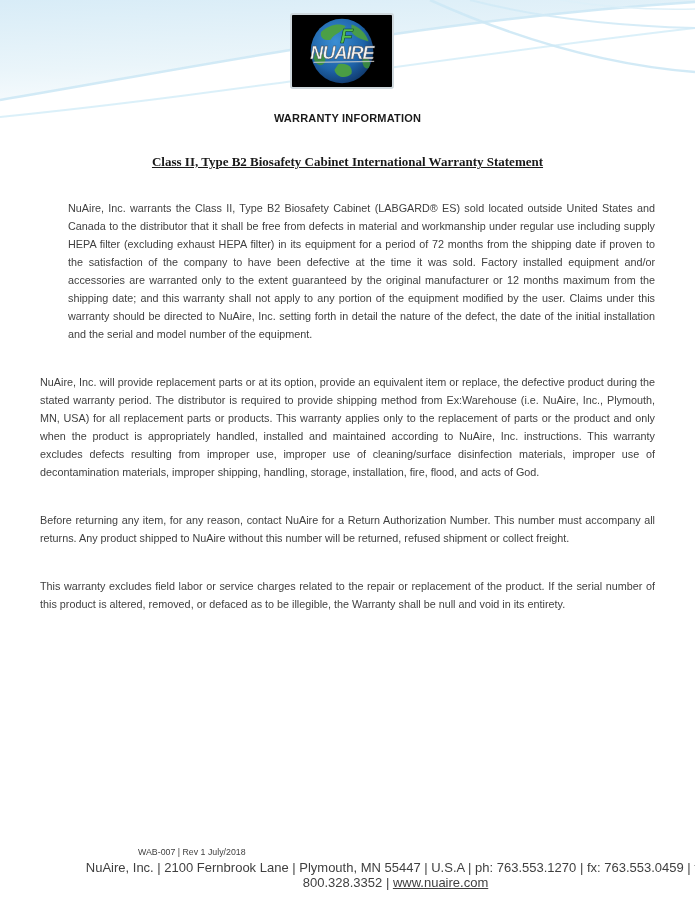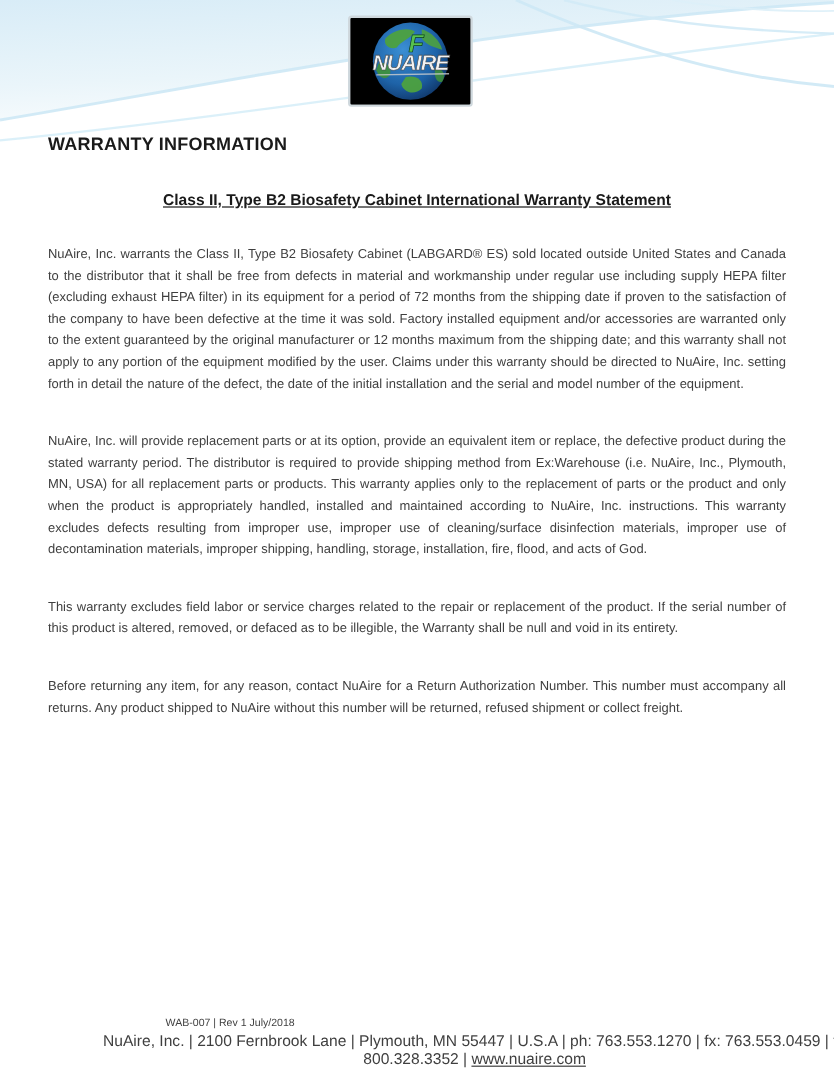--- a/index.html
+++ b/index.html
@@ -23,37 +23,39 @@
     border: 2px solid #cfd8dd;
     border-radius: 3px;
     box-sizing: border-box;
     overflow: hidden;
   }
   .logo-box svg { display: block; width: 100%; height: 100%; }
   .content {
     position: absolute; top: 112px; left: 40px; right: 40px;
   }
   .doc-heading {
-    font-size: 15px; font-weight: bold; color: #1a1a1a;
+    font-size: 11px; font-weight: bold; color: #1a1a1a;
     letter-spacing: 0.2px;
+    text-align: center;
   }
   .doc-title {
     margin-top: 30px;
     text-align: center;
     font-size: 13px; font-weight: bold; color: #1a1a1a;
     text-decoration: underline;
+    font-family: Liberation Serif, serif;
   }
   .para {
     margin-top: 30px;
     font-size: 10.8px;
     line-height: 18px;
     text-align: justify;
     color: #3f3f3f;
   }
-  .para.first { margin-top: 29px; }
+  .para.first { margin-top: 29px; margin-left: 28px; }
   .footer {
     position: absolute; left: 0; top: 845px; width: 695px;
     font-size: 8.8px; color: #3f3f3f; padding-left: 48px;
   }
   .footer-line1 { position: relative; height: 14px; }
   .doc-ref { position: absolute; left: 90px; top: 2px; }
   .page-number { position: absolute; left: 0; right: 0; top: 3px; text-align: right; }
   .footer-line2 { text-align: center; margin-top: 1px; font-size: 13px; }
   .website-link { color: #3f3f3f; text-decoration: underline; cursor: pointer; }
 </style>
@@ -104,22 +106,22 @@
     <text x="52" y="46" font-family="Liberation Sans, sans-serif" font-size="19" font-style="italic" font-weight="bold" fill="#f2f2f2" stroke="#4a4a4a" stroke-width="0.5" text-anchor="middle" letter-spacing="-1">NUAIRE</text>
     <line x1="22" y1="50" x2="86" y2="49" stroke="#cfcfcf" stroke-width="1.2" opacity="0.8"></line>
   </svg>
 </div>
 
 <div class="content">
   <div class="doc-heading">WARRANTY INFORMATION</div>
   <div class="doc-title">Class II, Type B2 Biosafety Cabinet International Warranty Statement</div>
   <p class="para first">NuAire, Inc. warrants the Class II, Type B2 Biosafety Cabinet (LABGARD® ES) sold located outside United States and Canada to the distributor that it shall be free from defects in material and workmanship under regular use including supply HEPA filter (excluding exhaust HEPA filter) in its equipment for a period of 72 months from the shipping date if proven to the satisfaction of the company to have been defective at the time it was sold. Factory installed equipment and/or accessories are warranted only to the extent guaranteed by the original manufacturer or 12 months maximum from the shipping date; and this warranty shall not apply to any portion of the equipment modified by the user. Claims under this warranty should be directed to NuAire, Inc. setting forth in detail the nature of the defect, the date of the initial installation and the serial and model number of the equipment.</p>
   <p class="para">NuAire, Inc. will provide replacement parts or at its option, provide an equivalent item or replace, the defective product during the stated warranty period. The distributor is required to provide shipping method from Ex:Warehouse (i.e. NuAire, Inc., Plymouth, MN, USA) for all replacement parts or products. This warranty applies only to the replacement of parts or the product and only when the product is appropriately handled, installed and maintained according to NuAire, Inc. instructions. This warranty excludes defects resulting from improper use, improper use of cleaning/surface disinfection materials, improper use of decontamination materials, improper shipping, handling, storage, installation, fire, flood, and acts of God.</p>
+  <p class="para">Before returning any item, for any reason, contact NuAire for a Return Authorization Number.  This number must accompany all returns.  Any product shipped to NuAire without this number will be returned, refused shipment or collect freight.</p>
   <p class="para">This warranty excludes field labor or service charges related to the repair or replacement of the product. If the serial number of this product is altered, removed, or defaced as to be illegible, the Warranty shall be null and void in its entirety.</p>
-  <p class="para">Before returning any item, for any reason, contact NuAire for a Return Authorization Number.  This number must accompany all returns.  Any product shipped to NuAire without this number will be returned, refused shipment or collect freight.</p>
 </div>
 
 <div class="footer">
   <div class="footer-line1">
     <span class="doc-ref">WAB-007 | Rev 1  July/2018</span>
     <span class="page-number">Page 1 of 1</span>
   </div>
   <div class="footer-line2">
     <span>NuAire, Inc.  | 2100 Fernbrook Lane |  Plymouth, MN 55447 |  U.S.A | ph: 763.553.1270 | fx: 763.553.0459 | tf: 800.328.3352 | </span><a class="website-link">www.nuaire.com</a>
   </div>

